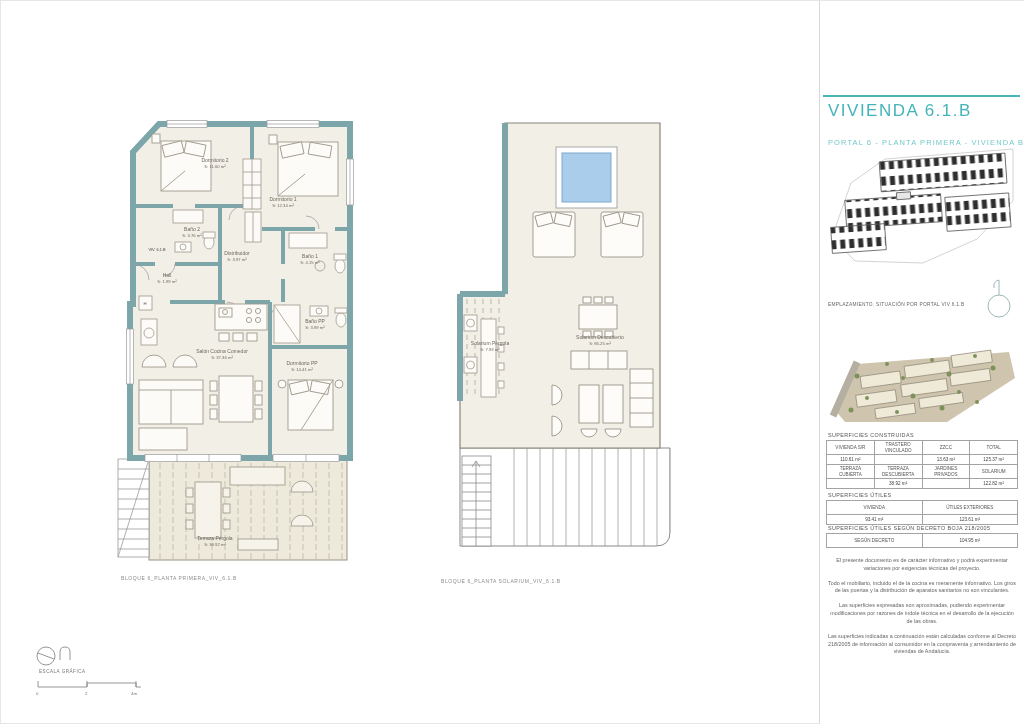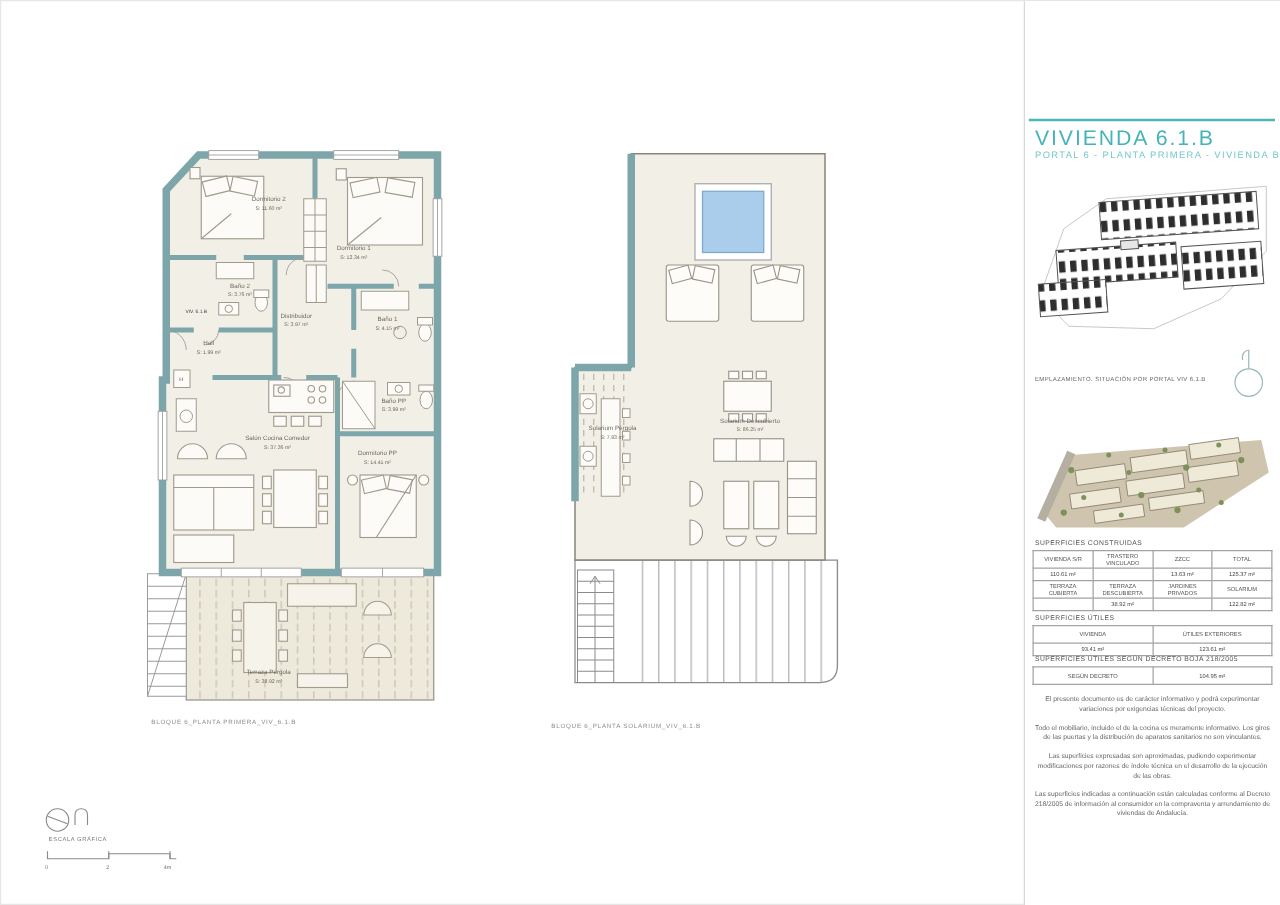--- a/index.html
+++ b/index.html
@@ -6,21 +6,21 @@
   body{width:1024px;height:724px;position:relative;overflow:hidden;
        font-family:"Liberation Sans",sans-serif;color:#444;}
   .ab{position:absolute;}
   .sheet{position:absolute;inset:0;border:1px solid #e6e6e6;background:#fff;}
   
   .panel{position:absolute;left:818px;top:0;width:204px;height:724px;
          border-left:1px solid #d8d8d8;border-right:1px solid #d8d8d8;background:#fff;}
   .teal-rule{position:absolute;left:3px;top:94px;width:197px;height:2px;background:#4cb5b9;}
   .panel-title{position:absolute;left:8px;top:100px;font-size:17px;color:#45b4b8;
                letter-spacing:1.5px;font-weight:normal;white-space:nowrap;}
-  .panel-subtitle{position:absolute;left:8px;top:118px;font-size:7.5px;color:#74c8ca;
+  .panel-subtitle{position:absolute;left:8px;top:137px;font-size:7.5px;color:#74c8ca;
                   letter-spacing:1.1px;white-space:nowrap;text-align:center;}
   .emplazamiento{position:absolute;left:8px;top:301px;width:150px;font-size:4.8px;
                  color:#666;letter-spacing:.3px;}
   .sec-label{font-size:5.4px;color:#555;letter-spacing:.4px;white-space:nowrap;}
   table.areas{border-collapse:collapse;table-layout:fixed;width:192px;background:#fff;}
   table.areas th,table.areas td{border:1px solid #a3a3a3;text-align:center;
      vertical-align:middle;font-weight:normal;color:#555;padding:1px 1px;line-height:1.15;}
   table.areas th{font-size:4.6px;height:11px;}
   table.areas td{font-size:4.6px;height:7px;color:#444;}
   .disclaimers{position:absolute;left:7px;top:556px;width:190px;}

